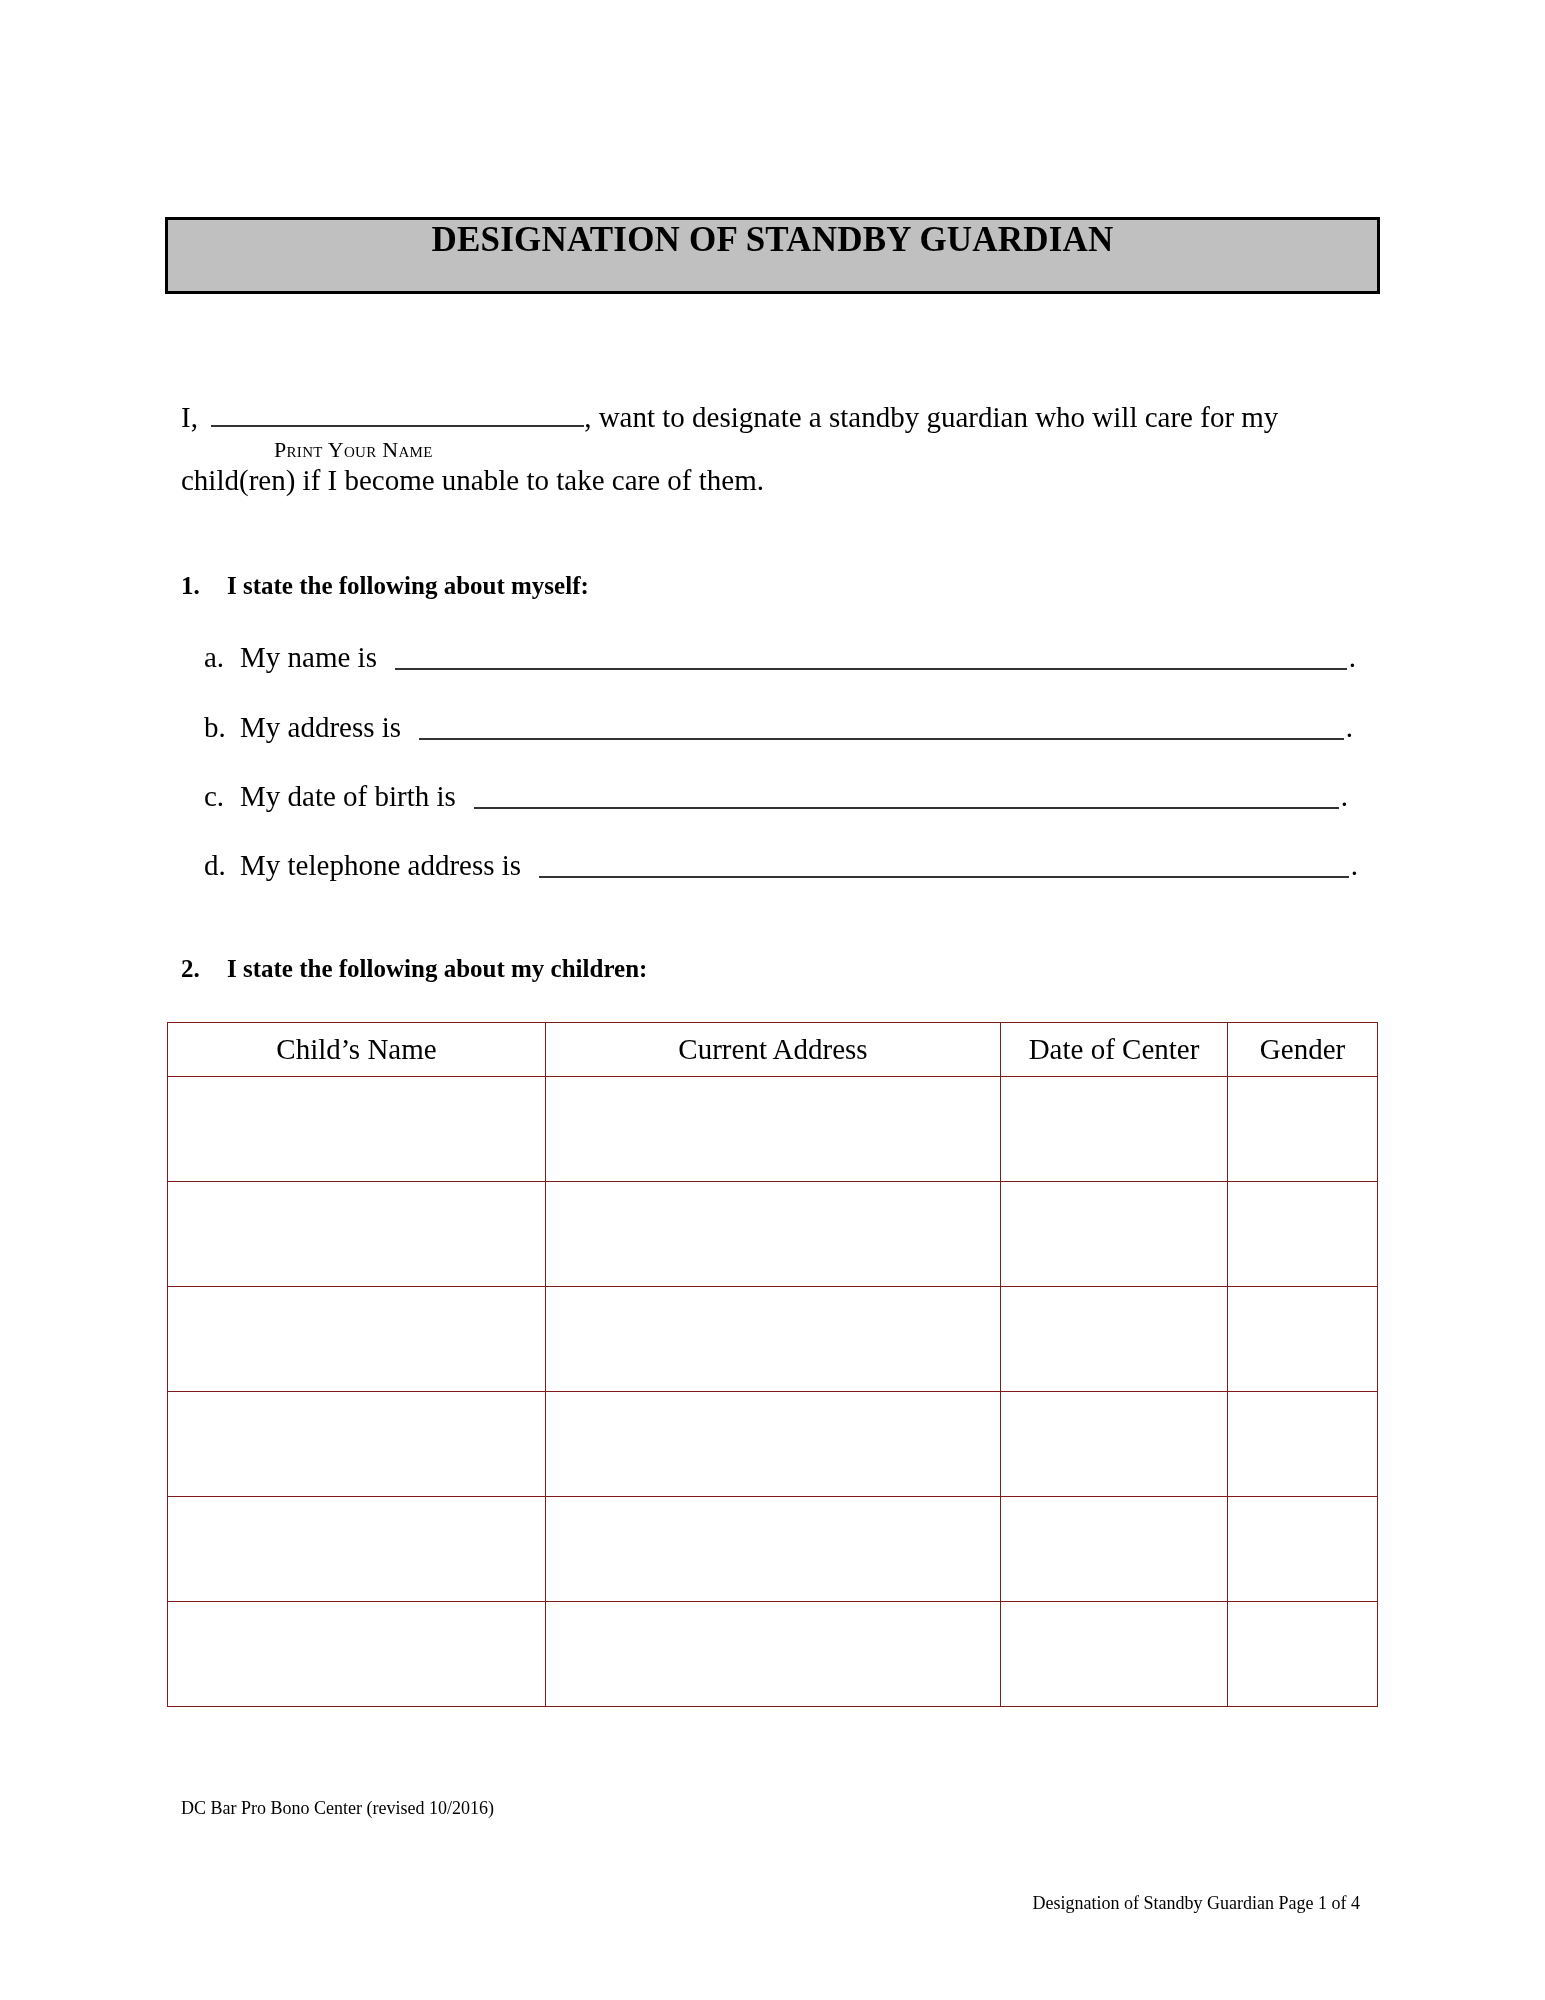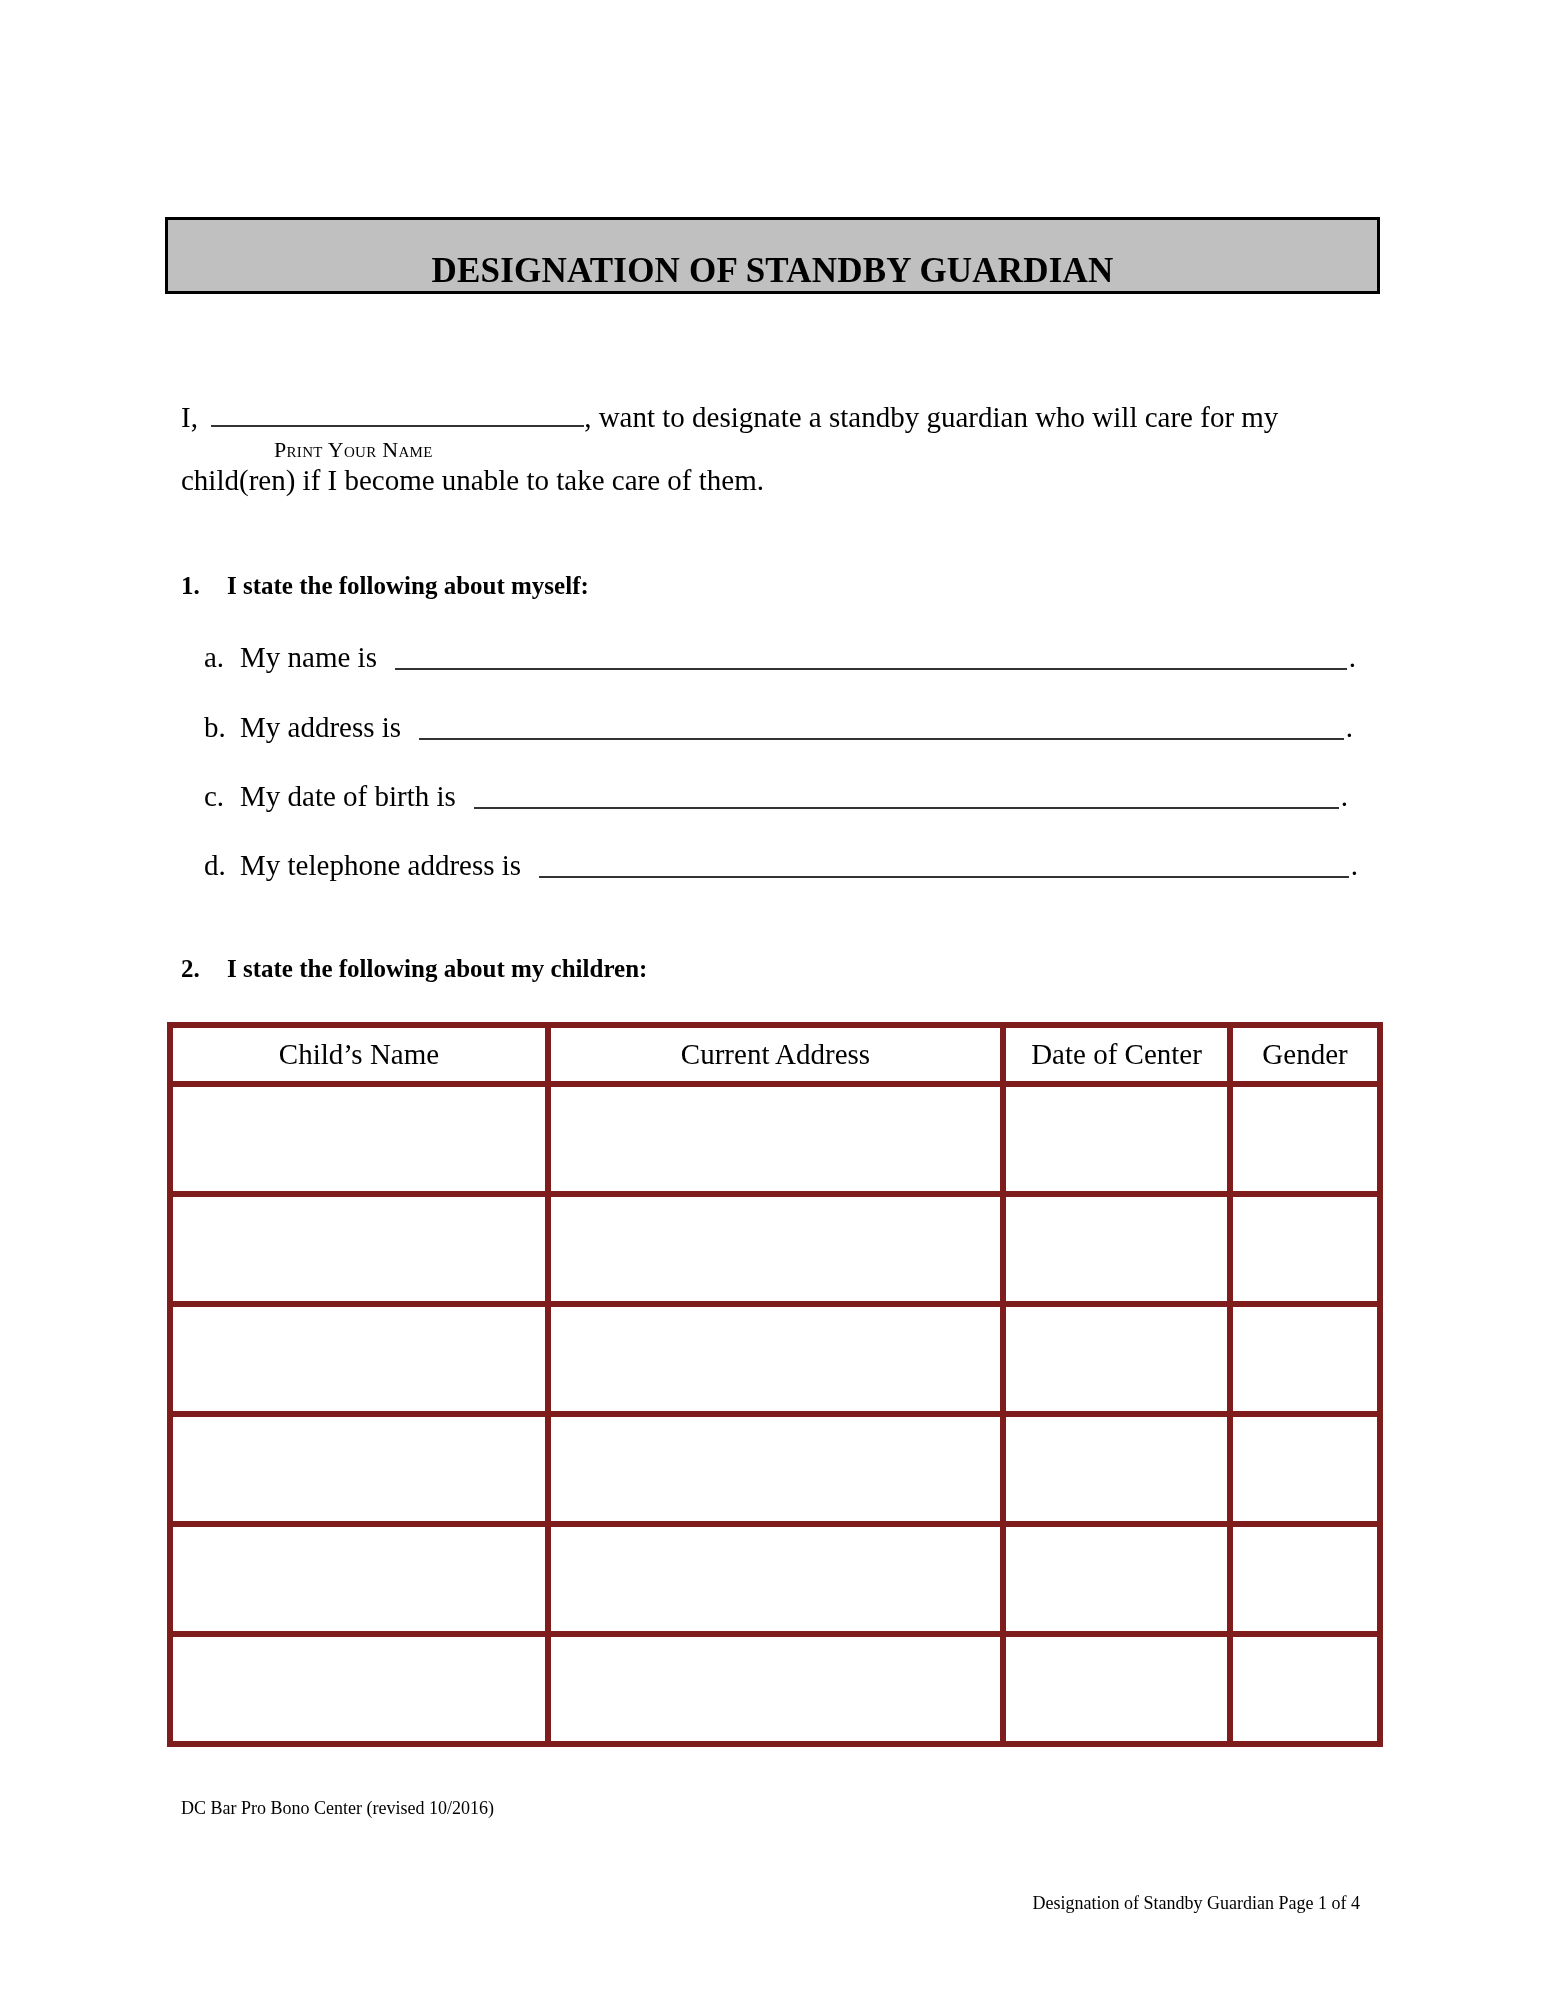--- a/index.html
+++ b/index.html
@@ -4,37 +4,37 @@
   <style>
     html, body { margin: 0; padding: 0; background: #ffffff; }
     body {
       width: 1545px; height: 2000px; position: relative; overflow: hidden;
       font-family: "Liberation Serif", "DejaVu Serif", serif; color: #000;
     }
     .abs { position: absolute; white-space: nowrap; }
     .title-box {
       position: absolute; left: 165px; top: 217px; width: 1209px; height: 71px;
       background: #c0c0c0; border: 3px solid #000; box-sizing: content-box;
-      display: flex; align-items: flex-end; justify-content: center;
+      display: flex; align-items: flex-start; justify-content: center;
     }
     .title-text { font-weight: bold; font-size: 35px; letter-spacing: 0.2px; }
     .body-text { font-size: 29px; line-height: 1; }
     .blank { display: inline-block; border-bottom: 2px solid #333; vertical-align: baseline; }
     .smallcaps { font-size: 22px; font-variant: small-caps; letter-spacing: 0.3px; }
     .heading { font-weight: bold; font-size: 25px; }
     .heading .num { display: inline-block; width: 46px; }
     .item { font-size: 29px; display: flex; align-items: baseline; }
     .item .letter { display: inline-block; width: 36px; }
     .item .fill { flex: 1; border-bottom: 2px solid #333; margin-left: 18px; height: 0; position: relative; top: 3px; }
     .item .period { margin-left: 2px; }
     table.children {
       position: absolute; left: 167px; top: 1022px; width: 1210px;
       border-collapse: collapse; table-layout: fixed;
     }
-    table.children th, table.children td { border: 6px solid #7f1d1d; padding: 0; }
+    table.children th, table.children td { border: 1px solid #7f1d1d; padding: 0; }
     table.children th {
       font-weight: normal; font-size: 29px; height: 53px; text-align: center; vertical-align: middle;
     }
     table.children td { height: 104px; }
     .footer { font-size: 18px; }
   </style>
 </head>
 <body>
 
 <div class="title-box">

